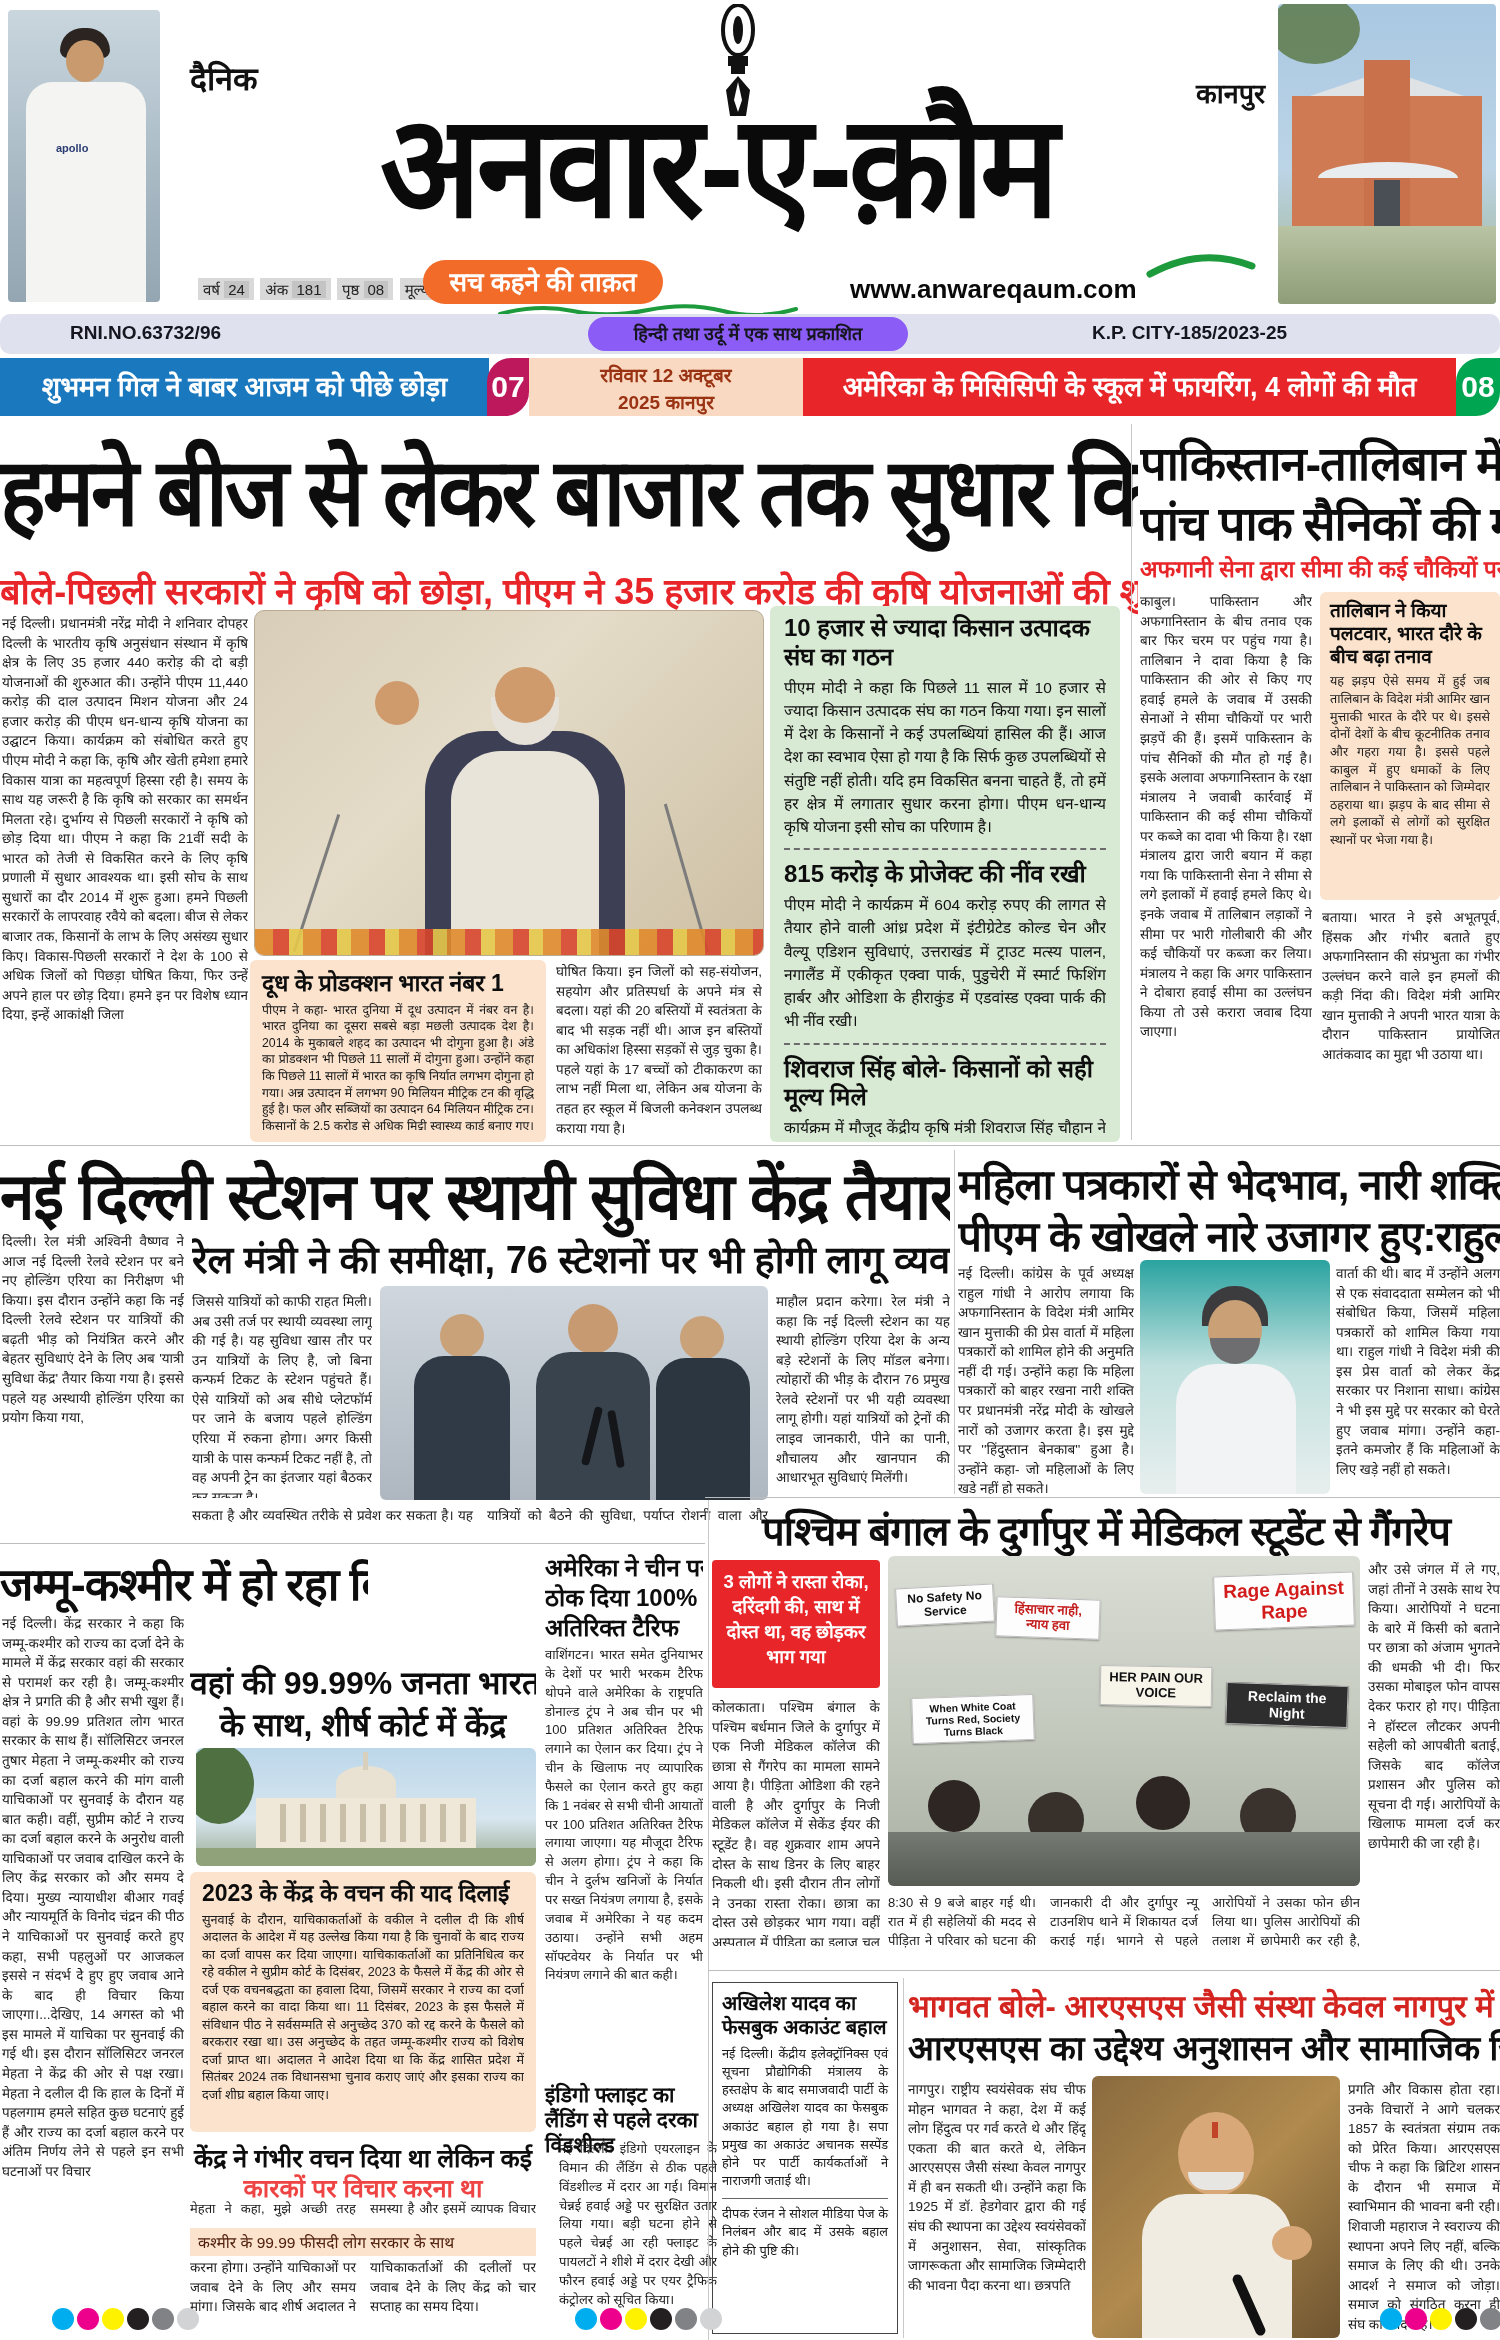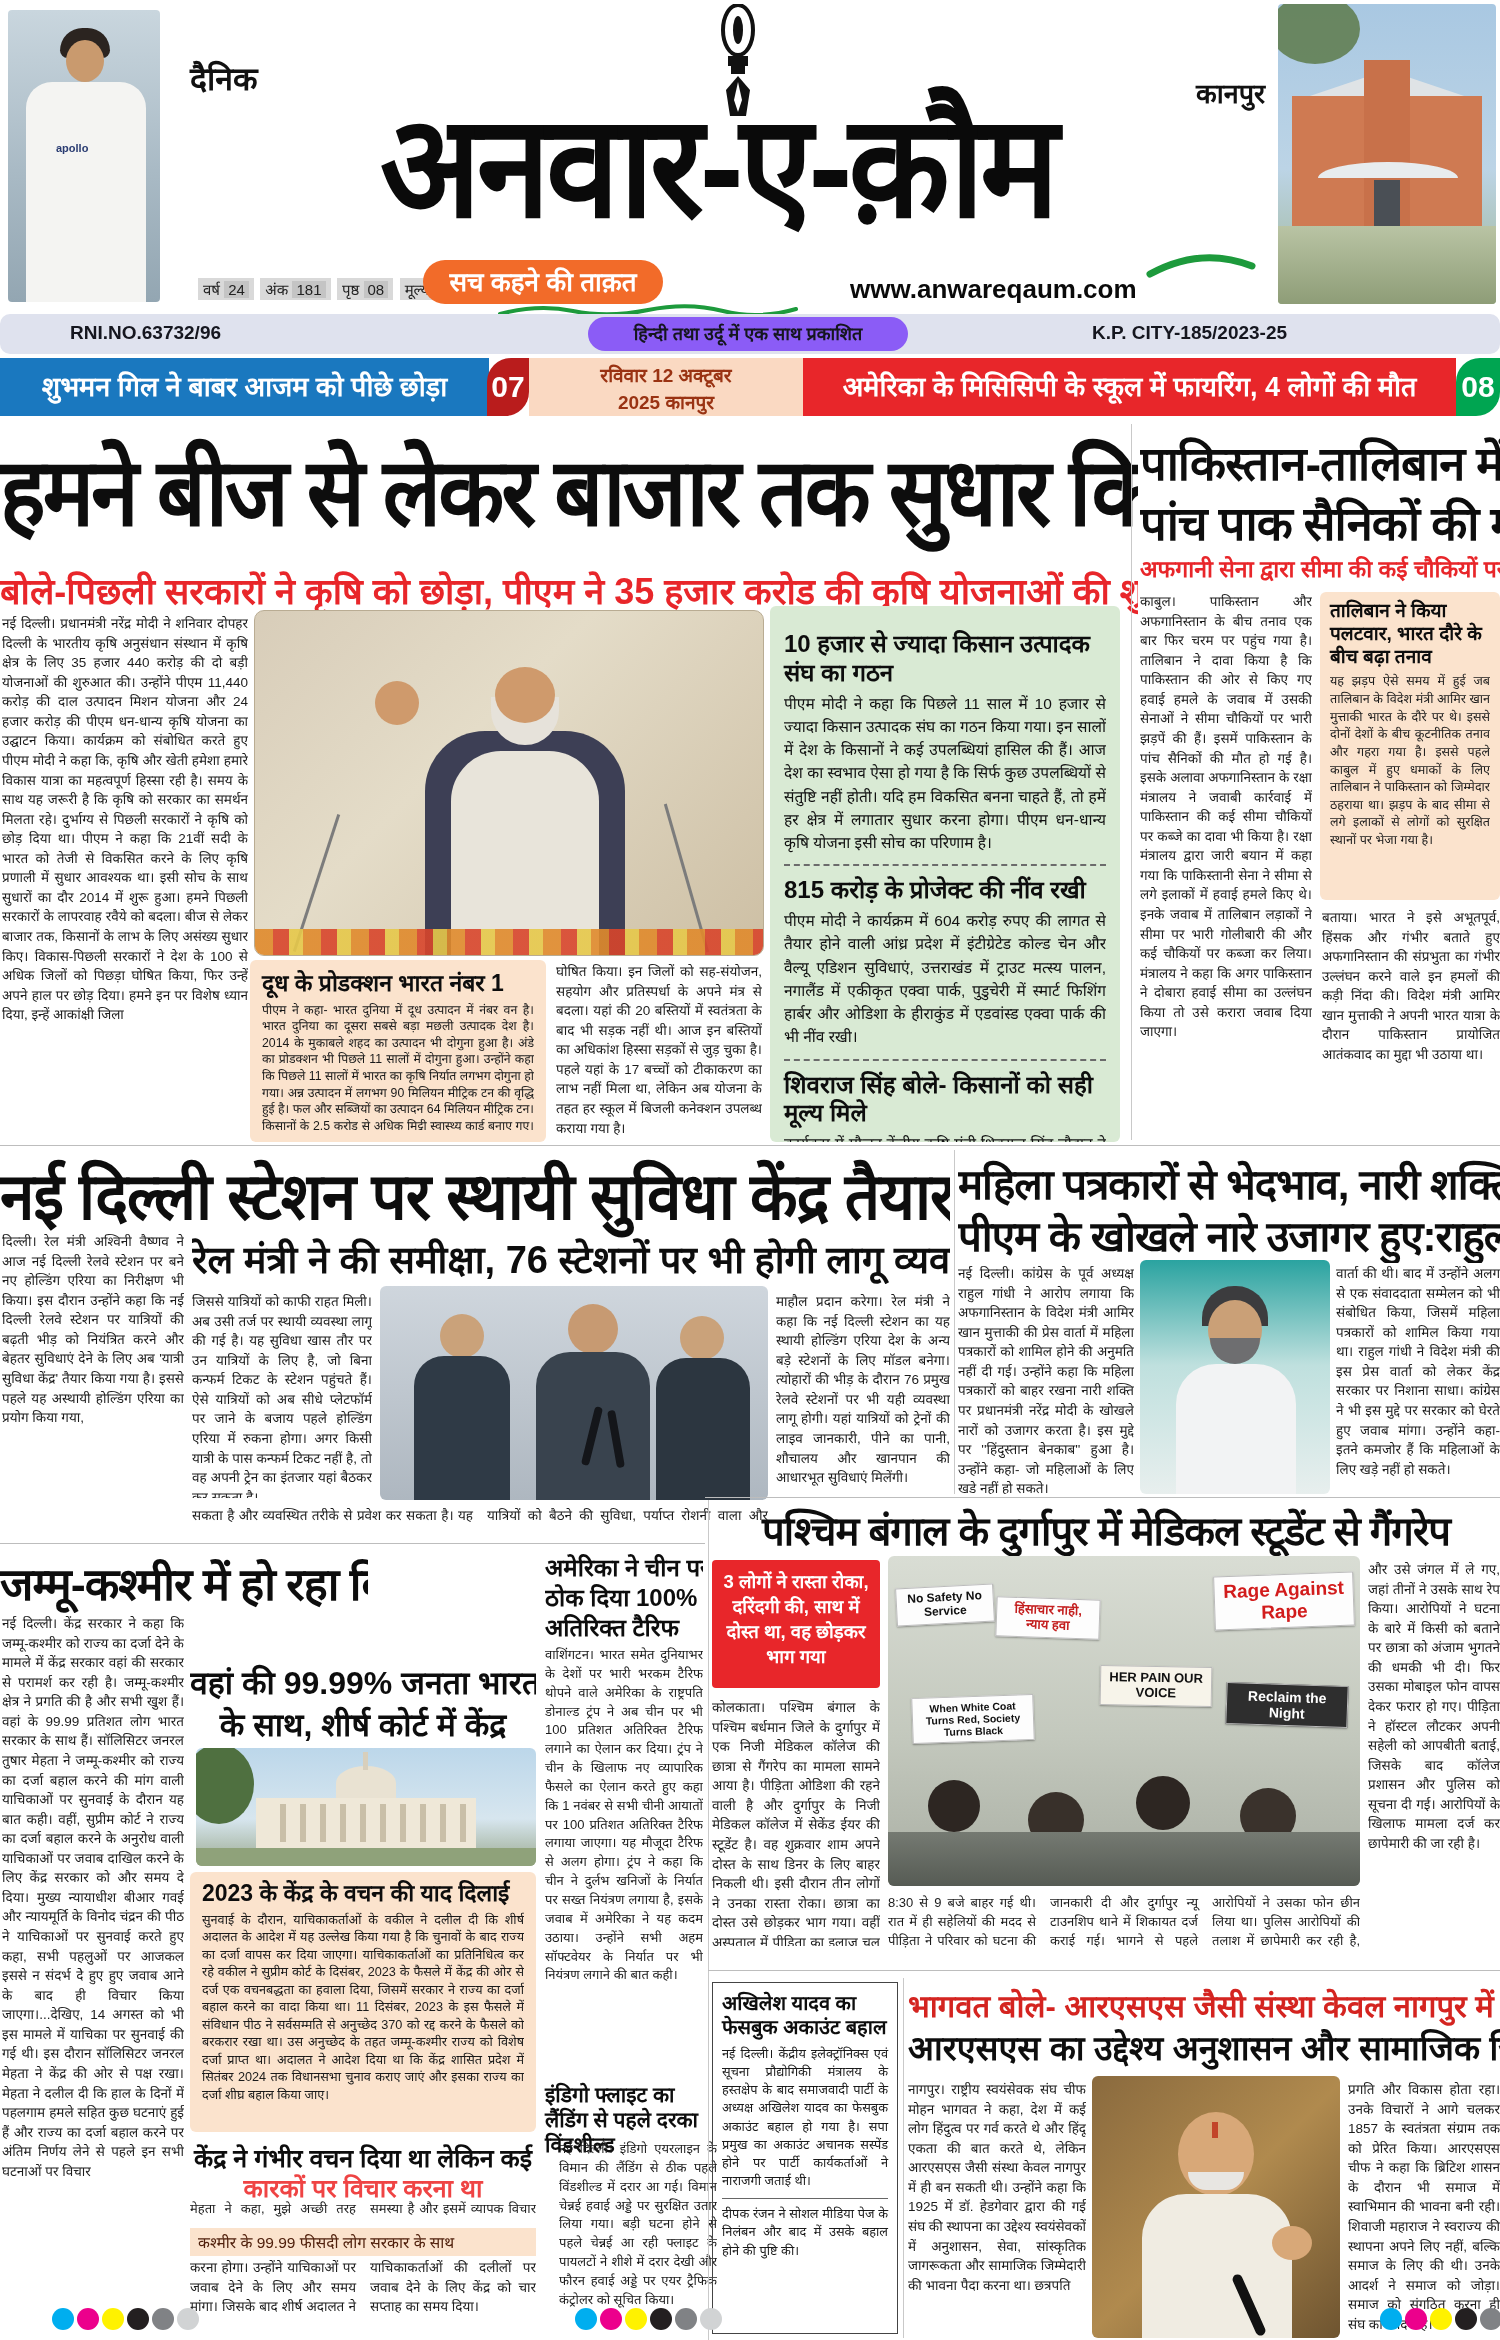--- a/index.html
+++ b/index.html
@@ -83,21 +83,21 @@
   </div>
 
   <div class="abs" style="left:0;top:314px;width:1500px;height:40px;background:#dfe2ee;border-radius:10px;">
     <div class="abs" style="left:70px;top:8px;font-size:19px;font-weight:bold;color:#15161f;">RNI.NO.63732/96</div>
     <div class="abs center" style="left:588px;top:3px;width:320px;height:34px;line-height:34px;background:#8b5cf6;border-radius:17px;font-size:18px;font-weight:bold;color:#15161f;">हिन्दी तथा उर्दू में एक साथ प्रकाशित</div>
     <div class="abs" style="left:1092px;top:8px;font-size:19px;font-weight:bold;color:#15161f;">K.P. CITY-185/2023-25</div>
   </div>
 
   <div class="abs" style="left:0;top:358px;width:1500px;height:58px;">
     <div class="abs center" style="left:0;top:0;width:489px;height:58px;line-height:58px;background:#1a78bf;color:#fff;font-weight:bold;font-size:27px;white-space:nowrap;overflow:hidden;">शुभमन गिल ने बाबर आजम को पीछे छोड़ा</div>
-    <div class="abs center" style="left:487px;top:0;width:42px;height:58px;line-height:58px;background:#b91c1c;color:#fff;font-weight:900;font-size:30px;border-radius:24px 0 24px 0;">07</div>
+    <div class="abs center" style="left:487px;top:0;width:42px;height:58px;line-height:58px;background:#be185d;color:#fff;font-weight:900;font-size:30px;border-radius:24px 0 24px 0;">07</div>
     <div class="abs center" style="left:529px;top:0;width:274px;height:58px;background:#fad9c2;color:#9a3313;font-weight:bold;font-size:19px;line-height:1.4;padding-top:5px;box-sizing:border-box;">
       <div>रविवार 12 अक्टूबर</div>
       <div>2025 कानपुर</div>
     </div>
     <div class="abs center" style="left:803px;top:0;width:653px;height:58px;line-height:58px;background:#e8262a;color:#fff;font-weight:bold;font-size:27px;white-space:nowrap;overflow:hidden;">अमेरिका के मिसिसिपी के स्कूल में फायरिंग, 4 लोगों की मौत</div>
     <div class="abs center" style="left:1456px;top:0;width:44px;height:58px;line-height:58px;background:#00a551;color:#fff;font-weight:900;font-size:30px;border-radius:24px 0 24px 0;">08</div>
   </div>
 
   <div class="abs nowrap headline" style="left:0;top:424px;width:1138px;font-size:86px;letter-spacing:-3px;transform:scaleY(1.1);transform-origin:top;">हमने बीज से लेकर बाजार तक सुधार किए:मोदी</div>
   <div class="abs nowrap" style="left:0;top:566px;width:1138px;font-size:36px;font-weight:800;color:#e8262a;">बोले-पिछली सरकारों ने कृषि को छोड़ा, पीएम ने 35 हजार करोड़ की कृषि योजनाओं की शुरुआत की</div>
@@ -115,21 +115,21 @@
     <div class="abs" style="left:0;top:318px;width:508px;height:26px;background:repeating-linear-gradient(90deg,#e08a2c 0 18px,#d8452b 18px 34px,#e6c84a 34px 48px);opacity:.9;"></div>
   </div>
 
   <div class="abs peachbox" style="left:250px;top:960px;width:296px;height:182px;padding:10px 12px;box-sizing:border-box;">
     <div class="boxtitle" style="font-size:23px;margin-bottom:4px;">दूध के प्रोडक्शन भारत नंबर 1</div>
     <div class="just" style="font-size:12.3px;line-height:1.35;height:128px;overflow:hidden;">पीएम ने कहा- भारत दुनिया में दूध उत्पादन में नंबर वन है। भारत दुनिया का दूसरा सबसे बड़ा मछली उत्पादक देश है। 2014 के मुकाबले शहद का उत्पादन भी दोगुना हुआ है। अंडे का प्रोडक्शन भी पिछले 11 सालों में दोगुना हुआ। उन्होंने कहा कि पिछले 11 सालों में भारत का कृषि निर्यात लगभग दोगुना हो गया। अन्न उत्पादन में लगभग 90 मिलियन मीट्रिक टन की वृद्धि हुई है। फल और सब्जियों का उत्पादन 64 मिलियन मीट्रिक टन। किसानों के 2.5 करोड़ से अधिक मिट्टी स्वास्थ्य कार्ड बनाए गए। मक्का-इथेनॉल की खरीद 100 लाख हेक्टेयर तक पहुंची। पीएम फसल बीमा योजना से लगभग 2 लाख करोड़ के क्लेम मिले।</div>
   </div>
 
   <div class="abs just body-txt" style="left:556px;top:962px;width:206px;height:178px;">घोषित किया। इन जिलों को सह-संयोजन, सहयोग और प्रतिस्पर्धा के अपने मंत्र से बदला। यहां की 20 बस्तियों में स्वतंत्रता के बाद भी सड़क नहीं थी। आज इन बस्तियों का अधिकांश हिस्सा सड़कों से जुड़ चुका है। पहले यहां के 17 बच्चों को टीकाकरण का लाभ नहीं मिला था, लेकिन अब योजना के तहत हर स्कूल में बिजली कनेक्शन उपलब्ध कराया गया है।</div>
 
-  <div class="abs" style="left:770px;top:606px;width:350px;height:536px;background:#d9ead4;border-radius:6px;padding:24px 14px;box-sizing:border-box;overflow:hidden;">
+  <div class="abs" style="left:770px;top:606px;width:350px;height:536px;background:#d9ead4;border-radius:6px;padding:8px 14px;box-sizing:border-box;overflow:hidden;">
     <div class="boxtitle" style="font-size:24px;">10 हजार से ज्यादा किसान उत्पादक संघ का गठन</div>
     <div class="just body-lg" style="font-size:15.5px;margin-top:4px;">पीएम मोदी ने कहा कि पिछले 11 साल में 10 हजार से ज्यादा किसान उत्पादक संघ का गठन किया गया। इन सालों में देश के किसानों ने कई उपलब्धियां हासिल की हैं। आज देश का स्वभाव ऐसा हो गया है कि सिर्फ कुछ उपलब्धियों से संतुष्टि नहीं होती। यदि हम विकसित बनना चाहते हैं, तो हमें हर क्षेत्र में लगातार सुधार करना होगा। पीएम धन-धान्य कृषि योजना इसी सोच का परिणाम है।</div>
     <hr class="dashed-sep">
     <div class="boxtitle" style="font-size:24px;">815 करोड़ के प्रोजेक्ट की नींव रखी</div>
     <div class="just body-lg" style="font-size:15.5px;margin-top:4px;">पीएम मोदी ने कार्यक्रम में 604 करोड़ रुपए की लागत से तैयार होने वाली आंध्र प्रदेश में इंटीग्रेटेड कोल्ड चेन और वैल्यू एडिशन सुविधाएं, उत्तराखंड में ट्राउट मत्स्य पालन, नगालैंड में एकीकृत एक्वा पार्क, पुडुचेरी में स्मार्ट फिशिंग हार्बर और ओडिशा के हीराकुंड में एडवांस्ड एक्वा पार्क की भी नींव रखी।</div>
     <hr class="dashed-sep">
     <div class="boxtitle" style="font-size:24px;">शिवराज सिंह बोले- किसानों को सही मूल्य मिले</div>
     <div class="just body-lg" style="font-size:15.5px;margin-top:4px;">कार्यक्रम में मौजूद केंद्रीय कृषि मंत्री शिवराज सिंह चौहान ने कहा कि देश के प्रधानमंत्री ने रबी फसलों का न्यूनतम समर्थन मूल्य बढ़ाया। एमएसपी बढ़ाने से तय हुआ है कि किसानों को उनकी उपज का सही मूल्य मिले। हम प्रधानमंत्री के आभारी हैं क्योंकि पीएम-किसान सम्मान निधि के तहत अब तक किसानों के खाते में 3 लाख 90 हजार करोड़ रुपए जमा किए जा चुके हैं।</div>
   </div>
 

